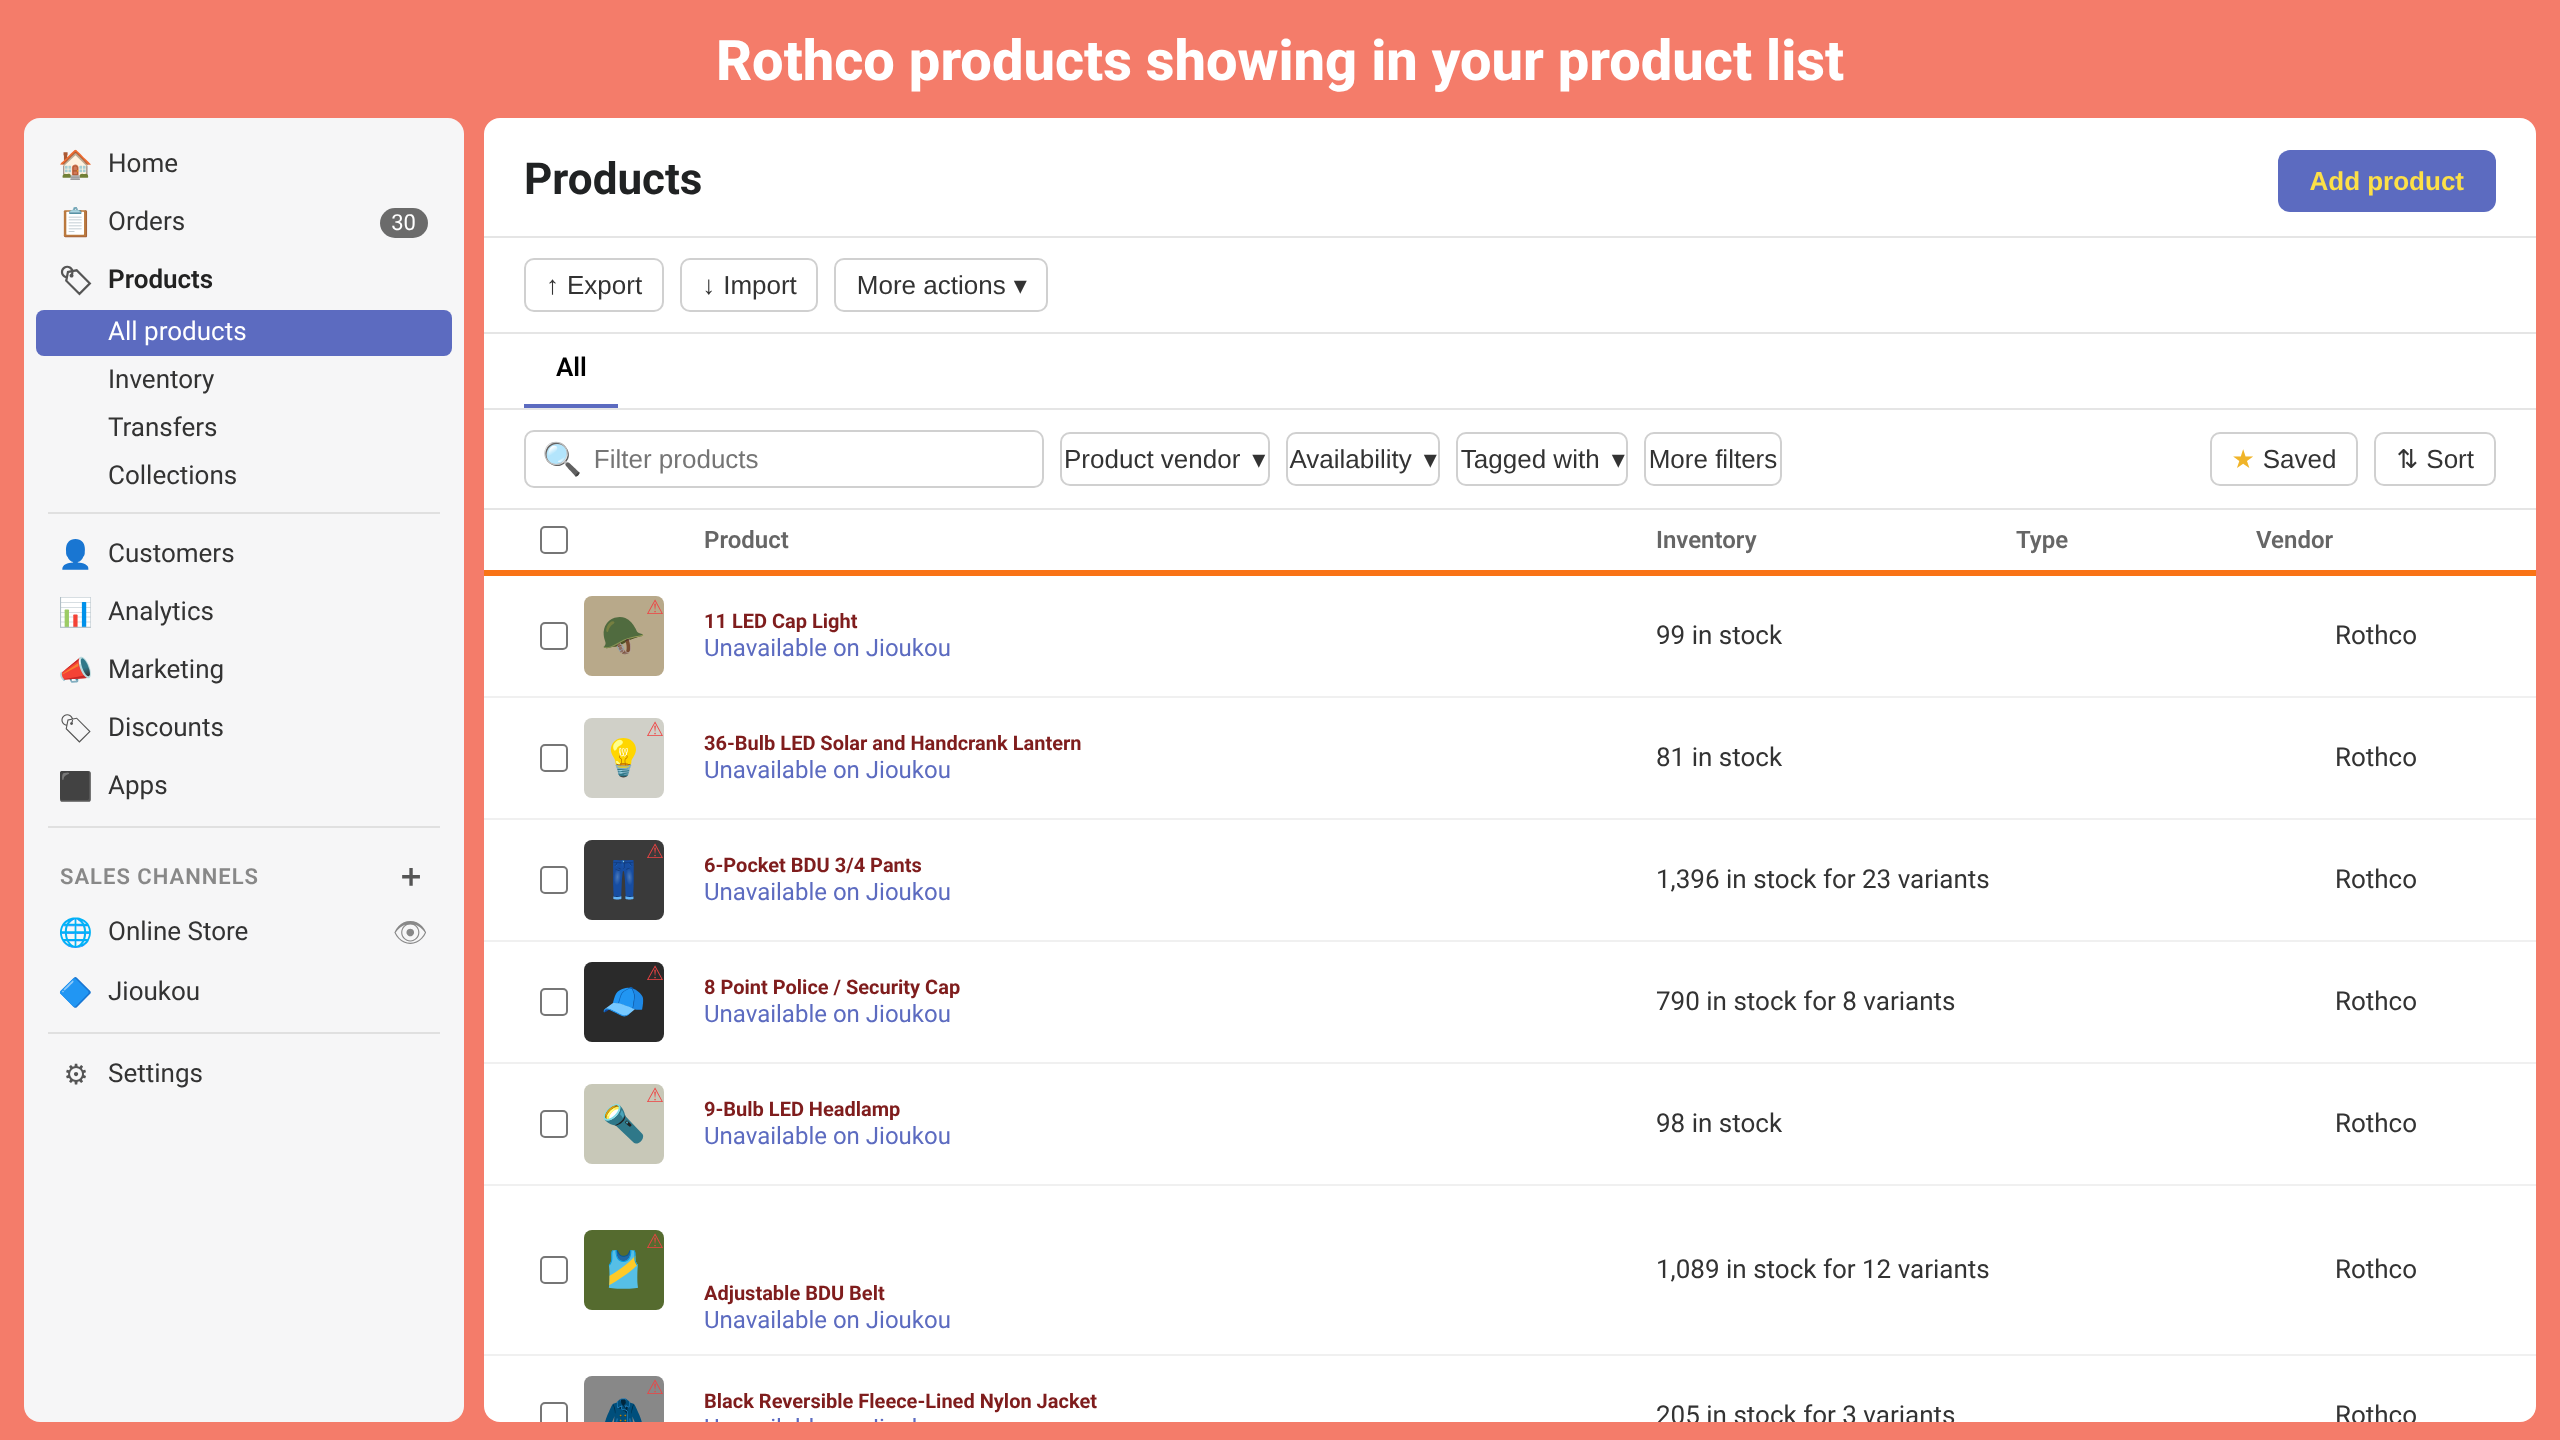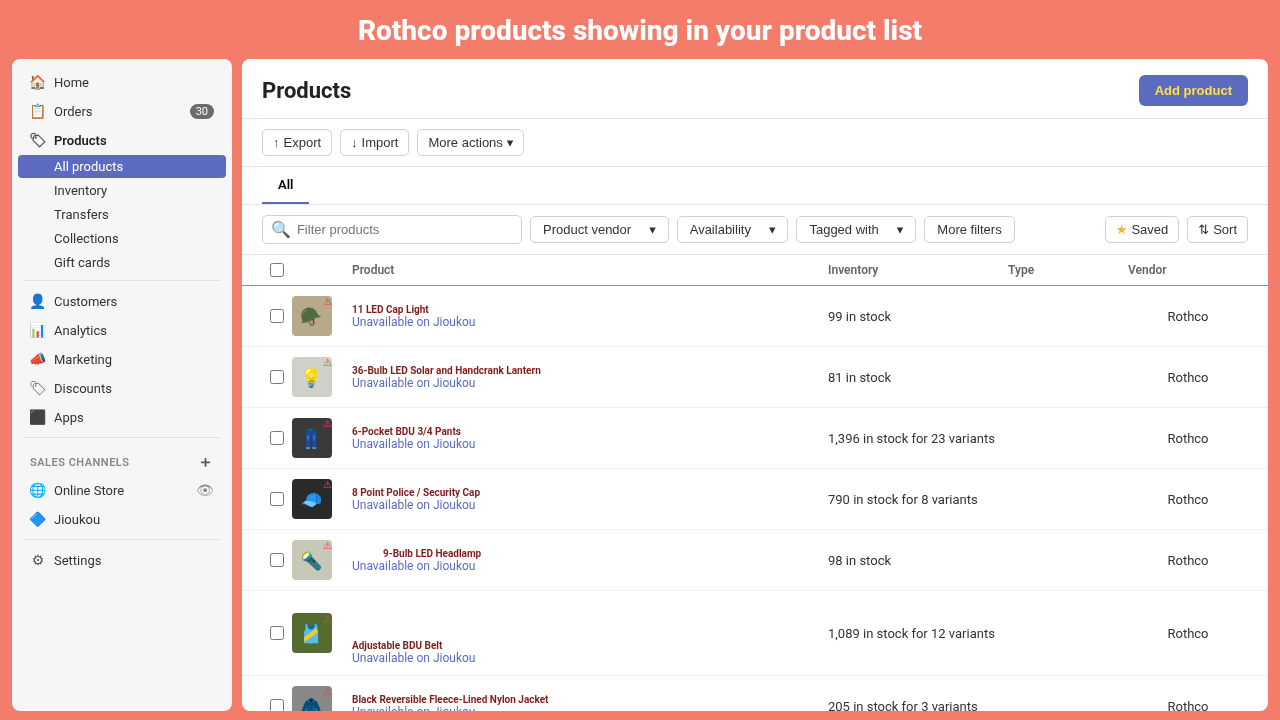--- a/index.html
+++ b/index.html
@@ -174,25 +174,25 @@
       border: none;
       outline: none;
       font-size: 13px;
       width: 100%;
       color: #999;
     }
 
     .filter-btn {
       display: flex;
       align-items: center;
-      gap: 18px;
+      gap: 6px;
       background: white;
       border: 1px solid #d0d0d0;
       border-radius: 5px;
-      padding: 5px 12px;
+      padding: 5px 1px;
       font-size: 13px;
       cursor: pointer;
       color: #333;
       white-space: nowrap;
     }
 
     .saved-btn {
       display: flex;
       align-items: center;
       gap: 4px;
@@ -222,21 +222,21 @@
     
     .product-table {
       flex: 1;
       overflow-y: auto;
     }
 
     .table-header {
       display: grid;
       grid-template-columns: 30px 60px 1fr 180px 120px 120px;
       padding: 8px 20px;
-      border-bottom: 1px solid #f97316;
+      border-bottom: 3px solid #f97316;
       font-size: 12px;
       font-weight: 600;
       color: #666;
       background: white;
     }
 
     .table-row {
       display: grid;
       grid-template-columns: 30px 60px 1fr 180px 120px 120px;
       padding: 10px 20px;
@@ -323,23 +323,20 @@
       <span>All products</span>
     </div>
     <div class="sidebar-sub-item">
       <span>Inventory</span>
     </div>
     <div class="sidebar-sub-item">
       <span>Transfers</span>
     </div>
     <div class="sidebar-sub-item">
       <span>Collections</span>
-    </div>
-    <div class="sidebar-sub-item">
-      <span>Gift cards</span>
     </div>
 
     <div class="sidebar-divider"></div>
 
     <div class="sidebar-item">
       <span class="sidebar-icon">👤</span>
       <span>Customers</span>
     </div>
 
     <div class="sidebar-item">
@@ -535,21 +532,21 @@
     <div class="checkbox-col">
       <input type="checkbox" style="">
     </div>
     <div>
       <div class="product-thumb" style="background:#c8c8b8;">
         <span style="font-size:18px;">🔦</span>
         <span class="warn-icon">⚠</span>
       </div>
     </div>
     <div>
-      <div class="product-name" style="cursor:pointer;margin-left:31px;">9-Bulb LED Headlamp</div>
+      <div class="product-name" style="cursor:pointer;">9-Bulb LED Headlamp</div>
       <div class="product-status">Unavailable on Jioukou</div>
     </div>
     <div class="inventory-text">98 in stock</div>
     <div></div>
     <div class="vendor-text">Rothco</div>
   </div>
           <div class="table-row">
     <div class="checkbox-col">
       <input type="checkbox" style="">
     </div>

